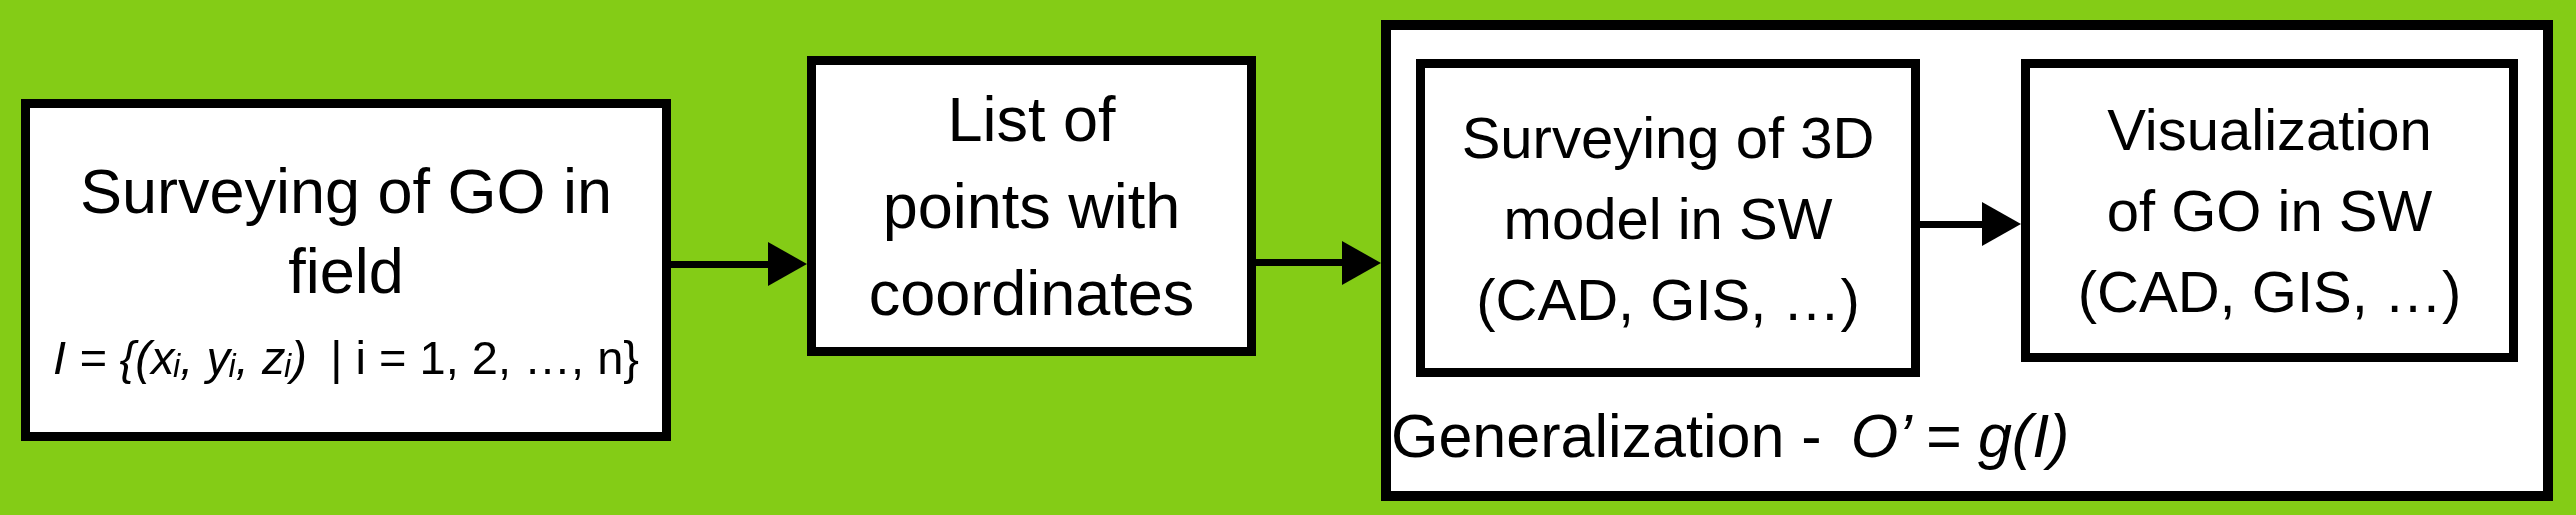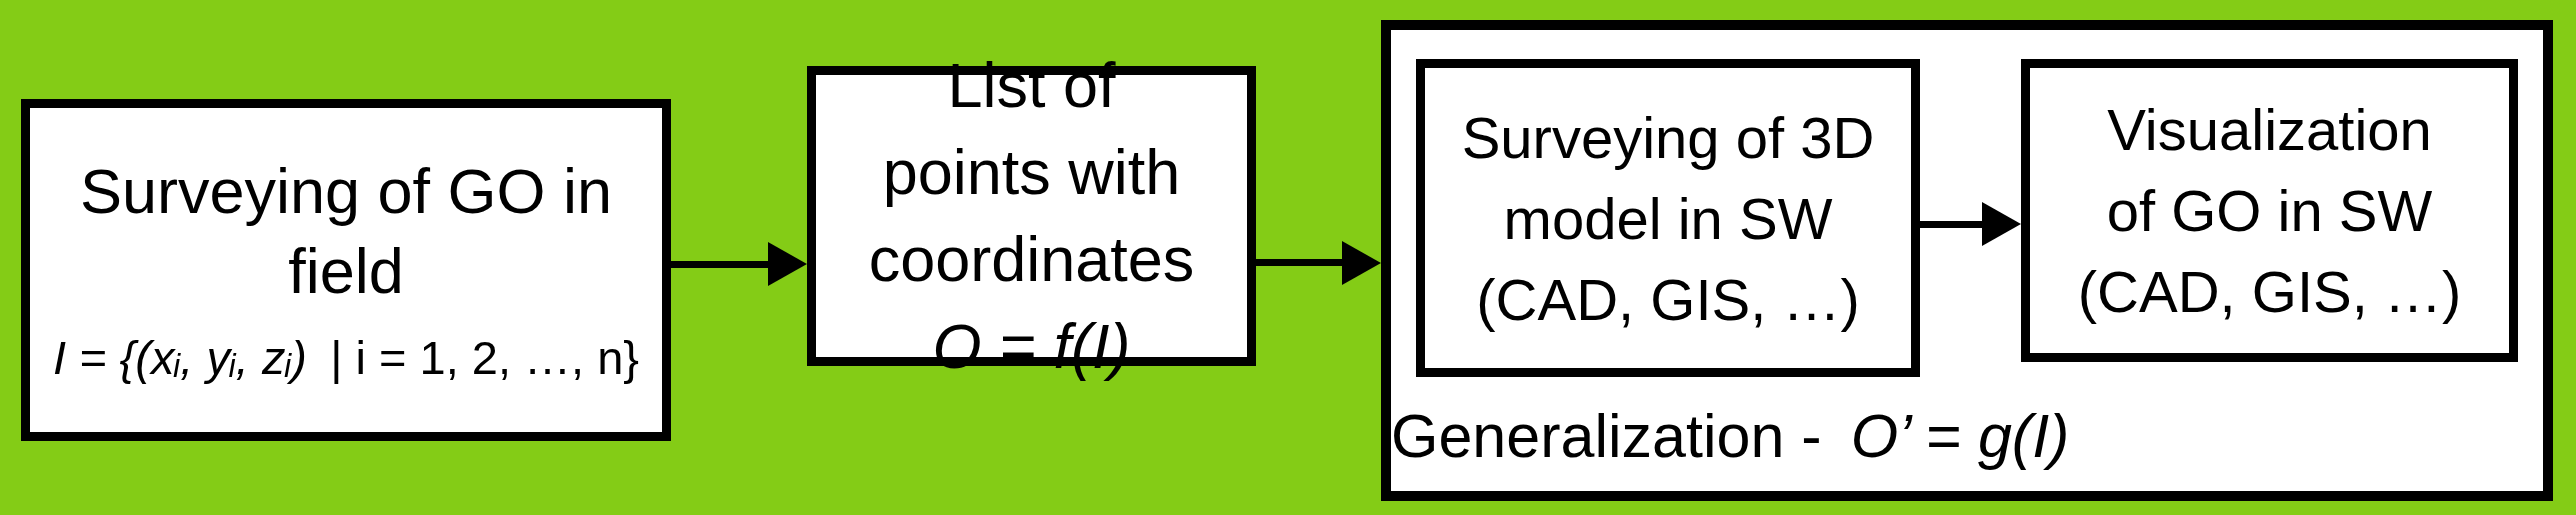--- a/index.html
+++ b/index.html
@@ -27,21 +27,21 @@
     justify-content: center;
     text-align: center;
   }
   
   #box-surveying { left: 21px; top: 99px; width: 650px; height: 342px; }
   #box-surveying .title-line { font-size: 63px; line-height: 80px; white-space: nowrap; }
   #box-surveying .formula { margin-top: 15.3px; font-size: 47px; line-height: 63px; white-space: nowrap; }
   .formula-italic { font-style: italic; }
   .formula-upright { font-style: normal; margin-left: 0.22em; text-align: center; }
   
-  #box-points { left: 807px; top: 66px; width: 449px; height: 300px; }
+  #box-points { left: 807px; top: 56px; width: 449px; height: 300px; }
   #box-points .body-line { font-size: 63px; line-height: 87px; white-space: nowrap; }
   #box-points .formula { font-size: 63px; line-height: 87px; font-style: italic; white-space: nowrap; }
   
   #group-generalization {
     position: absolute;
     left: 1381px; top: 19.5px; width: 1172px; height: 481px;
     background: #ffffff;
     border: 10.4px solid #000000;
     box-sizing: border-box;
   }
@@ -98,21 +98,20 @@
 
   <div class="arrow" id="arrow-1">
     <div class="arrow-shaft"></div>
     <div class="arrow-head"></div>
   </div>
 
   <div class="node" id="box-points">
     <div class="body-line">List of</div>
     <div class="body-line">points with</div>
     <div class="body-line">coordinates</div>
-    <div class="formula">O = f(I)</div>
   </div>
 
   <div class="arrow" id="arrow-2">
     <div class="arrow-shaft"></div>
     <div class="arrow-head"></div>
   </div>
 
   <div id="group-generalization">
     <div id="generalization-label">
       <span>Generalization -</span>

